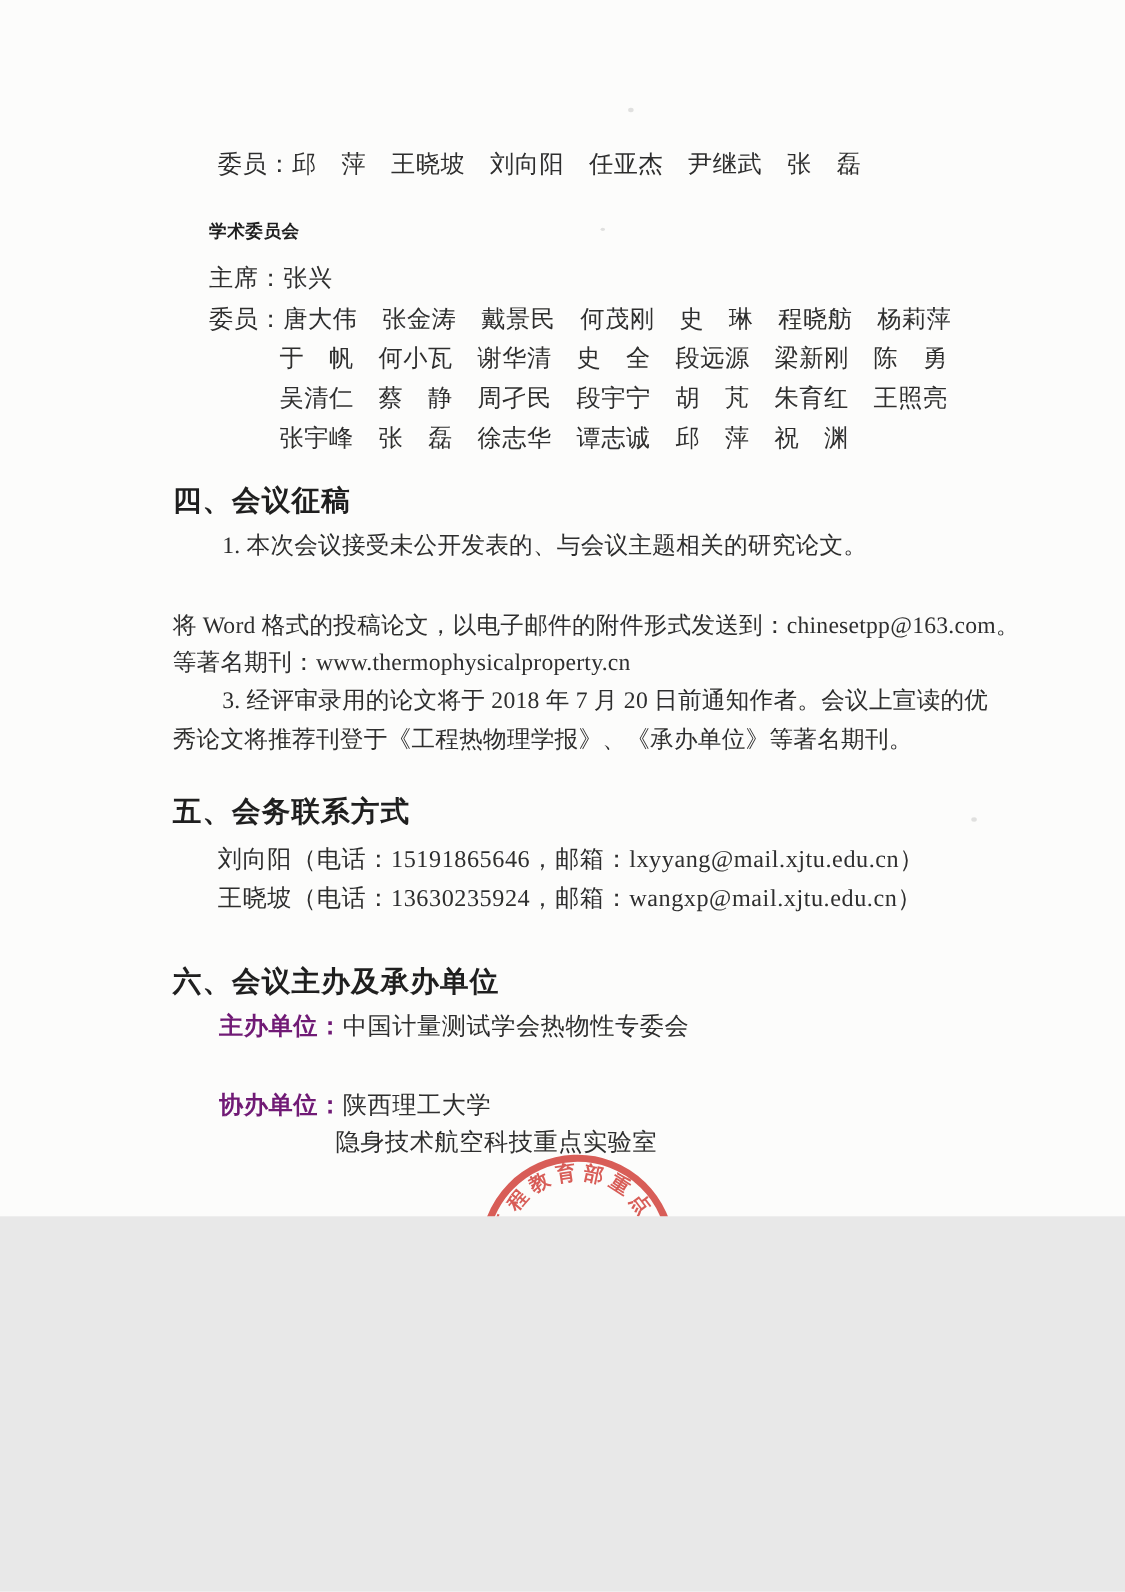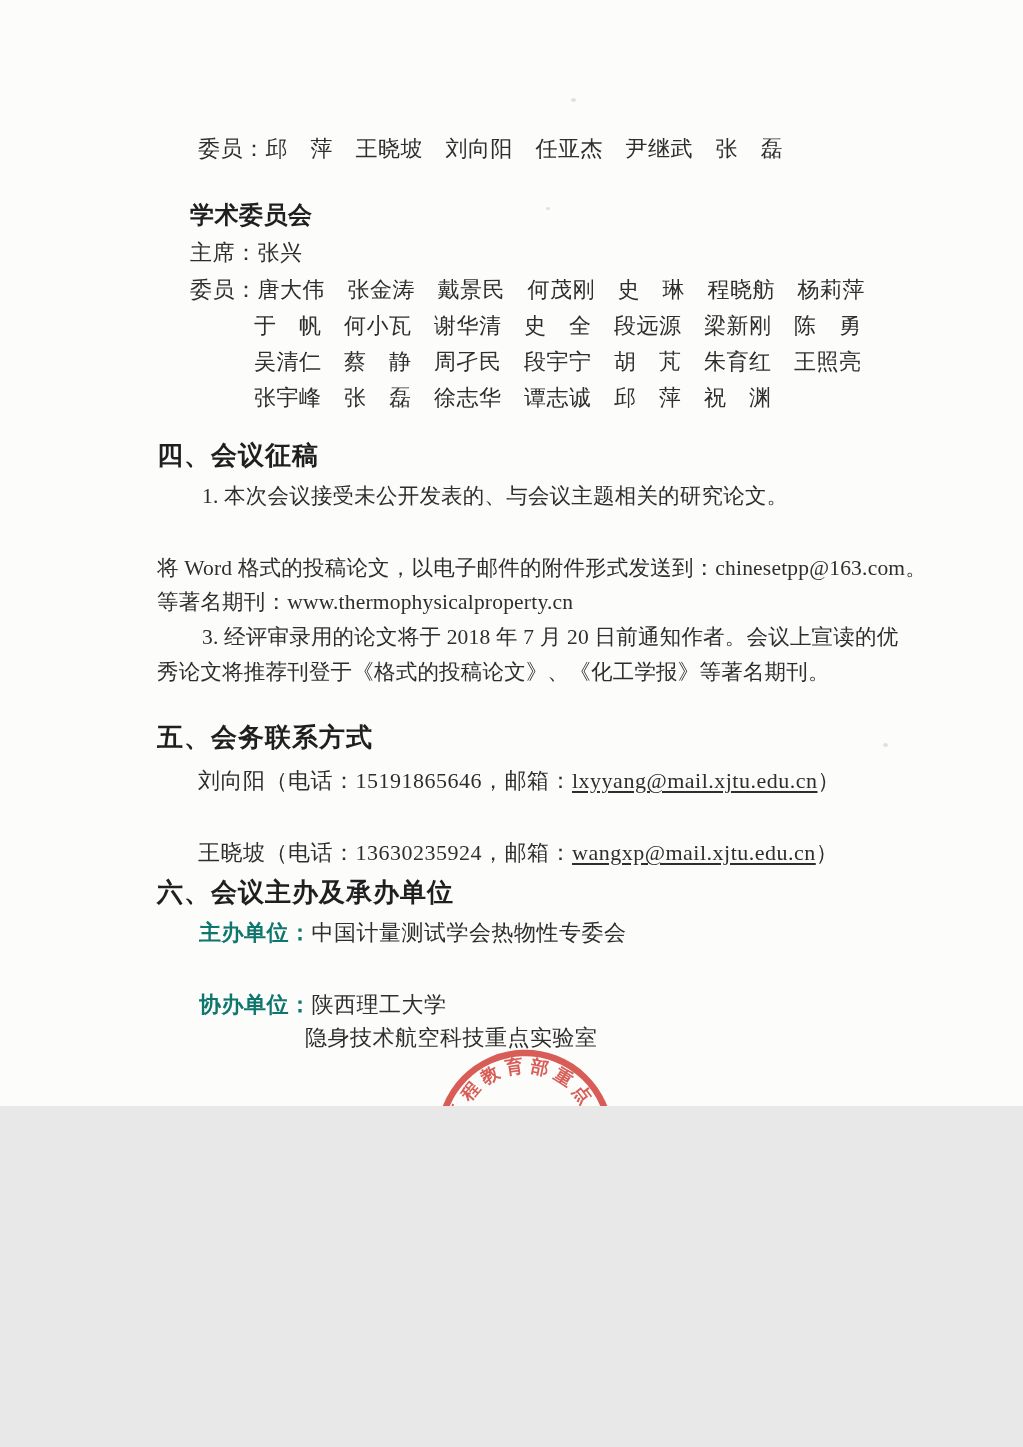--- a/index.html
+++ b/index.html
@@ -19,23 +19,23 @@
     line-height:1.2;
     letter-spacing:.5px;
   }
   .para{font-size:21.5px;letter-spacing:.2px;}
   .hei{
     font-family:"Liberation Sans","DejaVu Sans",sans-serif;
     font-weight:bold;
     color:#1f1f1f;
   }
   .heading{font-size:26px;letter-spacing:1px;}
-  .subhead{font-size:24px;}
-  .label-bold{font-family:Liberation Mono, monospace;font-weight:bold;color:#0f766e;}
-  .u{text-decoration:underline;text-underline-offset:3px;text-align:center;}
+  .subhead{font-size:16px;}
+  .label-bold{font-family:Liberation Mono, monospace;font-weight:bold;color:#701a75;}
+  .u{text-underline-offset:3px;text-align:center;}
   .seal{
     position:absolute;
     left:429px;top:1042px;
     width:192px;height:192px;
     mix-blend-mode:multiply;
     opacity:.92;
   }
   .seal text{
     font-family:"Liberation Sans","DejaVu Sans",sans-serif;
     font-weight:bold;
@@ -62,25 +62,25 @@
   <div class="line" style="top:277px;left:190px"><span>委员：</span><span>唐大伟　张金涛　戴景民　何茂刚　史　琳　程晓舫　杨莉萍</span></div>
   <div class="line" style="top:313px;left:254px">于　帆　何小瓦　谢华清　史　全　段远源　梁新刚　陈　勇</div>
   <div class="line" style="top:349px;left:254px">吴清仁　蔡　静　周孑民　段宇宁　胡　芃　朱育红　王照亮</div>
   <div class="line" style="top:385px;left:254px">张宇峰　张　磊　徐志华　谭志诚　邱　萍　祝　渊</div>
 
   <div class="line hei heading" style="top:440px;left:157px">四、会议征稿</div>
   <div class="line para" style="top:484px;left:202px">1. 本次会议接受未公开发表的、与会议主题相关的研究论文。</div>
   <div class="line para" style="top:556px;left:157px">将 Word 格式的投稿论文，以电子邮件的附件形式发送到：chinesetpp@163.com。</div>
   <div class="line para" style="top:590px;left:157px"><span>等著名期刊：</span><span>www.thermophysicalproperty.cn</span></div>
   <div class="line para" style="top:625px;left:202px">3. 经评审录用的论文将于 2018 年 7 月 20 日前通知作者。会议上宣读的优</div>
-  <div class="line para" style="top:660px;left:157px">秀论文将推荐刊登于《格式的投稿论文》、《化工学报》等著名期刊。</div>
+  <div class="line para" style="top:660px;left:157px">秀论文将推荐刊登于《工程热物理学报》、《承办单位》等著名期刊。</div>
 
   <div class="line hei heading" style="top:722px;left:157px">五、会务联系方式</div>
   <div class="line" style="top:768px;left:198px"><span>刘向阳</span><span>（电话：15191865646，邮箱：</span><span class="u">lxyyang@mail.xjtu.edu.cn</span><span>）</span></div>
-  <div class="line" style="top:840px;left:198px"><span>王晓坡</span><span>（电话：13630235924，邮箱：</span><span class="u">wangxp@mail.xjtu.edu.cn</span><span>）</span></div>
+  <div class="line" style="top:804px;left:198px"><span>王晓坡</span><span>（电话：13630235924，邮箱：</span><span class="u">wangxp@mail.xjtu.edu.cn</span><span>）</span></div>
 
   <div class="line hei heading" style="top:877px;left:157px">六、会议主办及承办单位</div>
   <div class="line" style="top:920px;left:199px"><span class="label-bold">主办单位：</span><span>中国计量测试学会热物性专委会</span></div>
   <div class="line" style="top:992px;left:199px"><span class="label-bold">协办单位：</span><span>陕西理工大学</span></div>
   <div class="line" style="top:1025px;left:305px">隐身技术航空科技重点实验室</div>
 
   <div class="line" style="top:1122px;left:327px">西安交通大学热流科学与工程教育部重点实验室(代章)</div>
   <div class="line" style="top:1159px;left:622px">2018 年 3 月 22 日</div>
 
   <svg class="seal" id="seal-svg" viewBox="0 0 192 192">

